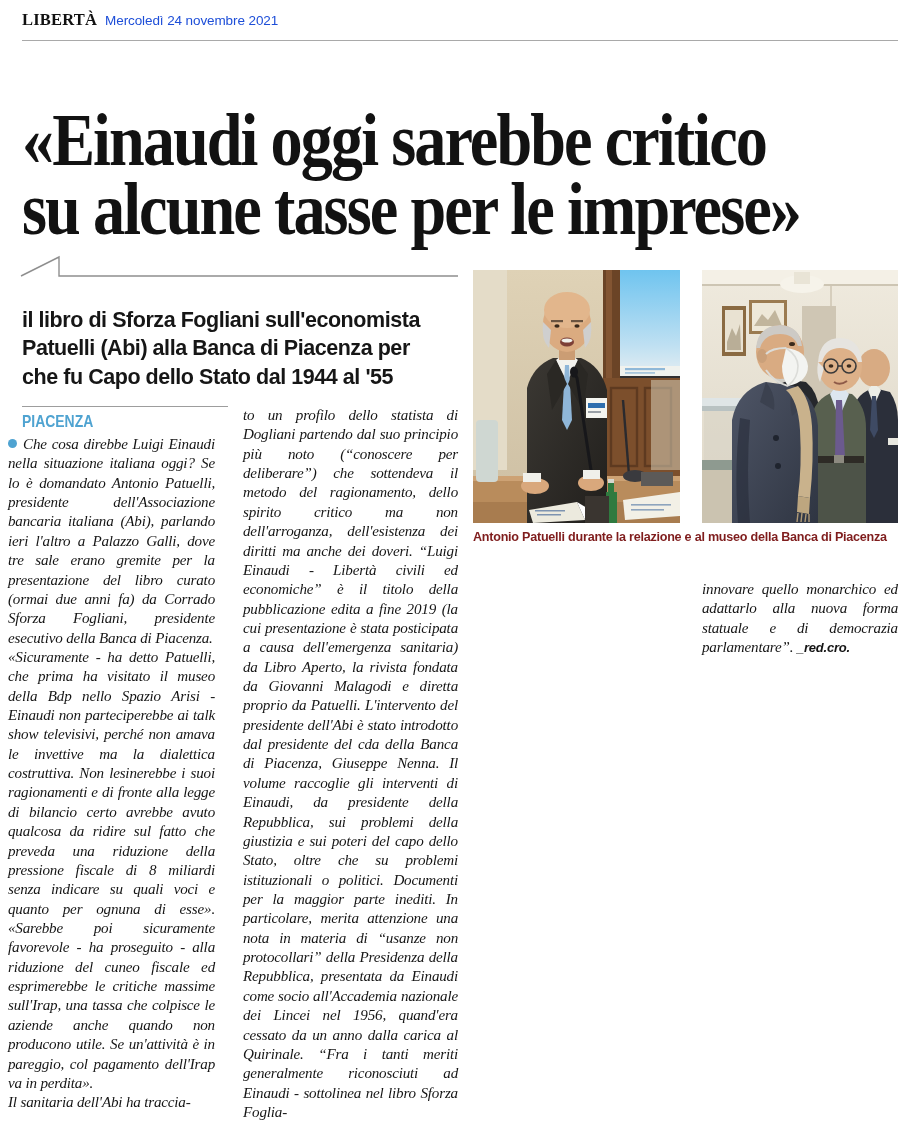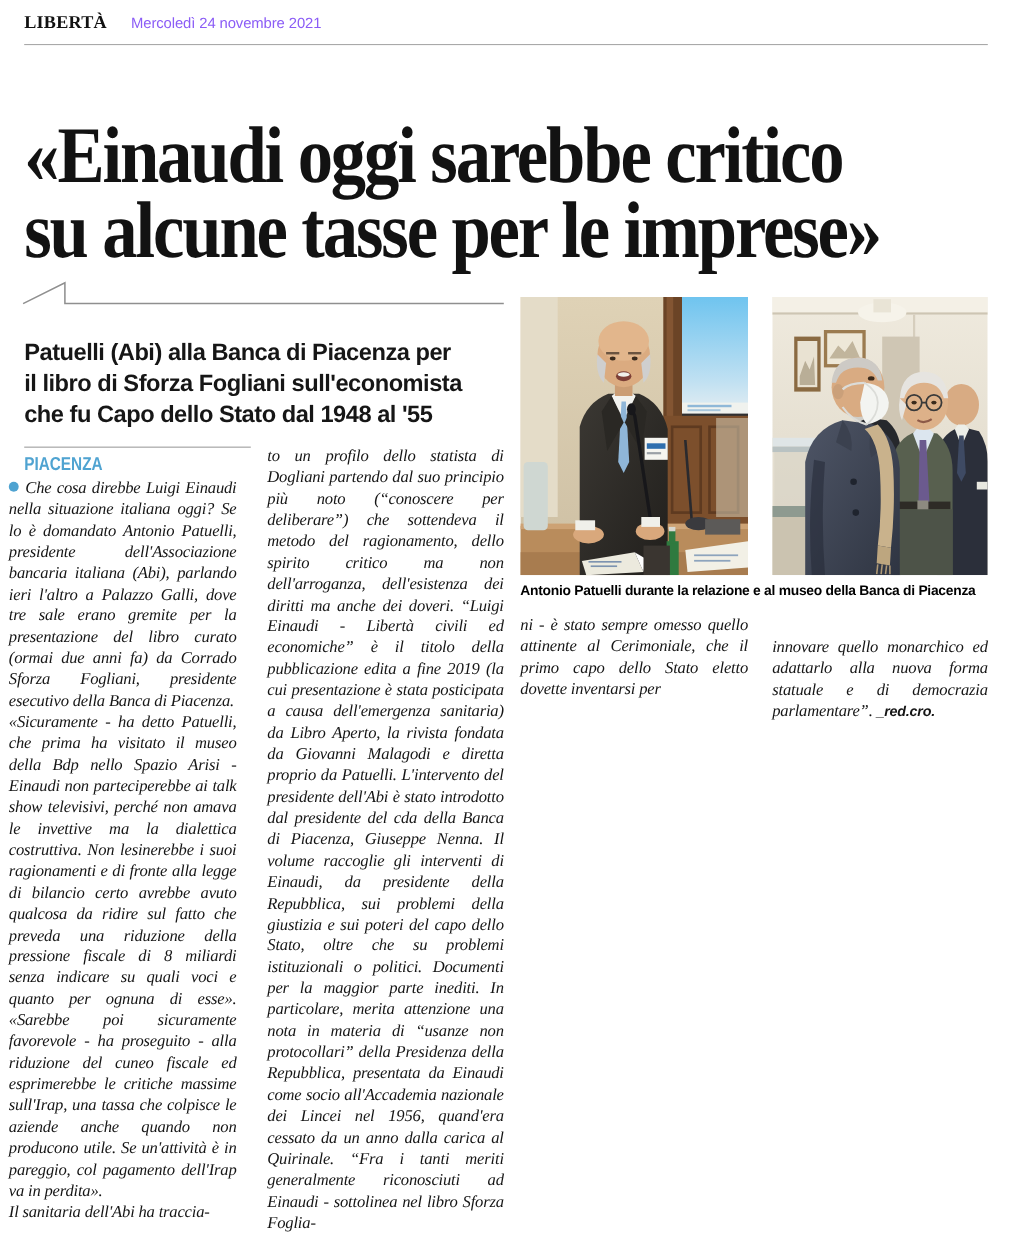--- a/index.html
+++ b/index.html
@@ -23,33 +23,33 @@
   }
 
   
   .masthead {
     position: absolute;
     left: 22px;
     top: 10px;
     width: 876px;
     display: flex;
     align-items: baseline;
-    gap: 22px;
+    gap: 8px;
   }
   .masthead-logo {
     font-family: "Liberation Serif", serif;
     font-weight: bold;
     font-size: 16.5px;
     letter-spacing: 0.2px;
     color: #111;
   }
   .masthead-date {
     font-family: "Liberation Sans", sans-serif;
     font-size: 13.5px;
-    color: #8b5cf6;
+    color: #1d4ed8;
     letter-spacing: -0.1px;
   }
   .masthead-rule {
     position: absolute;
     left: 22px;
     top: 40px;
     width: 876px;
     height: 0;
     border-top: 1.6px solid #a9a9a9;
   }
@@ -164,21 +164,21 @@
 
   .photo-caption {
     position: absolute;
     left: 473px;
     top: 530px;
     width: 425px;
     font-family: "Liberation Sans", sans-serif;
     font-weight: bold;
     font-size: 12.6px;
     letter-spacing: -0.25px;
-    color: #000000;
+    color: #7f1d1d;
     white-space: nowrap;
   }
 </style>
 </head>
 <body>
 
 <div class="page">
 
   <div class="masthead">
     <span class="masthead-logo">LIBERTÀ</span>
@@ -191,23 +191,23 @@
     <span class="headline-line">su alcune tasse per le imprese»</span>
   </h1>
 
   <div class="flag">
     <svg width="440" height="24" viewBox="0 0 440 24" xmlns="http://www.w3.org/2000/svg">
       <path d="M1 21 L39 2 L39 21 L438 21" fill="none" stroke="#8f8f8f" stroke-width="1.4"></path>
     </svg>
   </div>
 
   <h2 class="deck">
+    <span class="deck-line">il libro di Sforza Fogliani sull'economista</span>
     <span class="deck-line">Patuelli (Abi) alla Banca di Piacenza per</span>
-    <span class="deck-line">il libro di Sforza Fogliani sull'economista</span>
-    <span class="deck-line">che fu Capo dello Stato dal 1948 al '55</span>
+    <span class="deck-line">che fu Capo dello Stato dal 1944 al '55</span>
   </h2>
 
   <div class="col1-rule"></div>
   <div class="section-label" style="color: rgb(79, 163, 209);">PIACENZA</div>
 
   <div class="col" id="col-1">
     <p><span class="lead-bullet" style="background: rgb(79, 163, 209);"></span><span>Che cosa direbbe Luigi Einaudi nella situazione italiana oggi? Se lo è domandato Antonio Patuelli, presidente dell'Associazione bancaria italiana (Abi), parlando ieri l'altro a Palazzo Galli, dove tre sale erano gremite per la presentazione del libro curato (ormai due anni fa) da Corrado Sforza Fogliani, presidente esecutivo della Banca di Piacenza.</span></p>
     <p>«Sicuramente - ha detto Patuelli, che prima ha visitato il museo della Bdp nello Spazio Arisi - Einaudi non parteciperebbe ai talk show televisivi, perché non amava le invettive ma la dialettica costruttiva. Non lesinerebbe i suoi ragionamenti e di fronte alla legge di bilancio certo avrebbe avuto qualcosa da ridire sul fatto che preveda una riduzione della pressione fiscale di 8 miliardi senza indicare su quali voci e quanto per ognuna di esse». «Sarebbe poi sicuramente favorevole - ha proseguito - alla riduzione del cuneo fiscale ed esprimerebbe le critiche massime sull'Irap, una tassa che colpisce le aziende anche quando non producono utile. Se un'attività è in pareggio, col pagamento dell'Irap va in perdita».</p>
     <p>Il sanitaria dell'Abi ha traccia-</p>
   </div>
@@ -422,21 +422,18 @@
 
       <circle cx="74" cy="168" r="3" fill="#1f242e"></circle>
       <circle cx="76" cy="196" r="3" fill="#1f242e"></circle>
 
       <path d="M48 150 Q44 200 48 253 L36 253 Q32 198 38 148 Z" fill="#262c38" opacity="0.6"></path>
     </svg>
   </div>
 
   <div class="photo-caption">Antonio Patuelli durante la relazione e al museo della Banca di Piacenza</div>
 
-  <div class="col" id="col-3">
-    <p>ni - è stato sempre omesso quello attinente al Cerimoniale, che il primo capo dello Stato eletto dovette inventarsi per</p>
-  </div>
 
   <div class="col" id="col-4">
     <p><span>innovare quello monarchico ed adattarlo alla nuova forma statuale e di democrazia parlamentare”.</span> <span class="byline">_red.cro.</span></p>
   </div>
 
 </div>
 
 </body></html>

